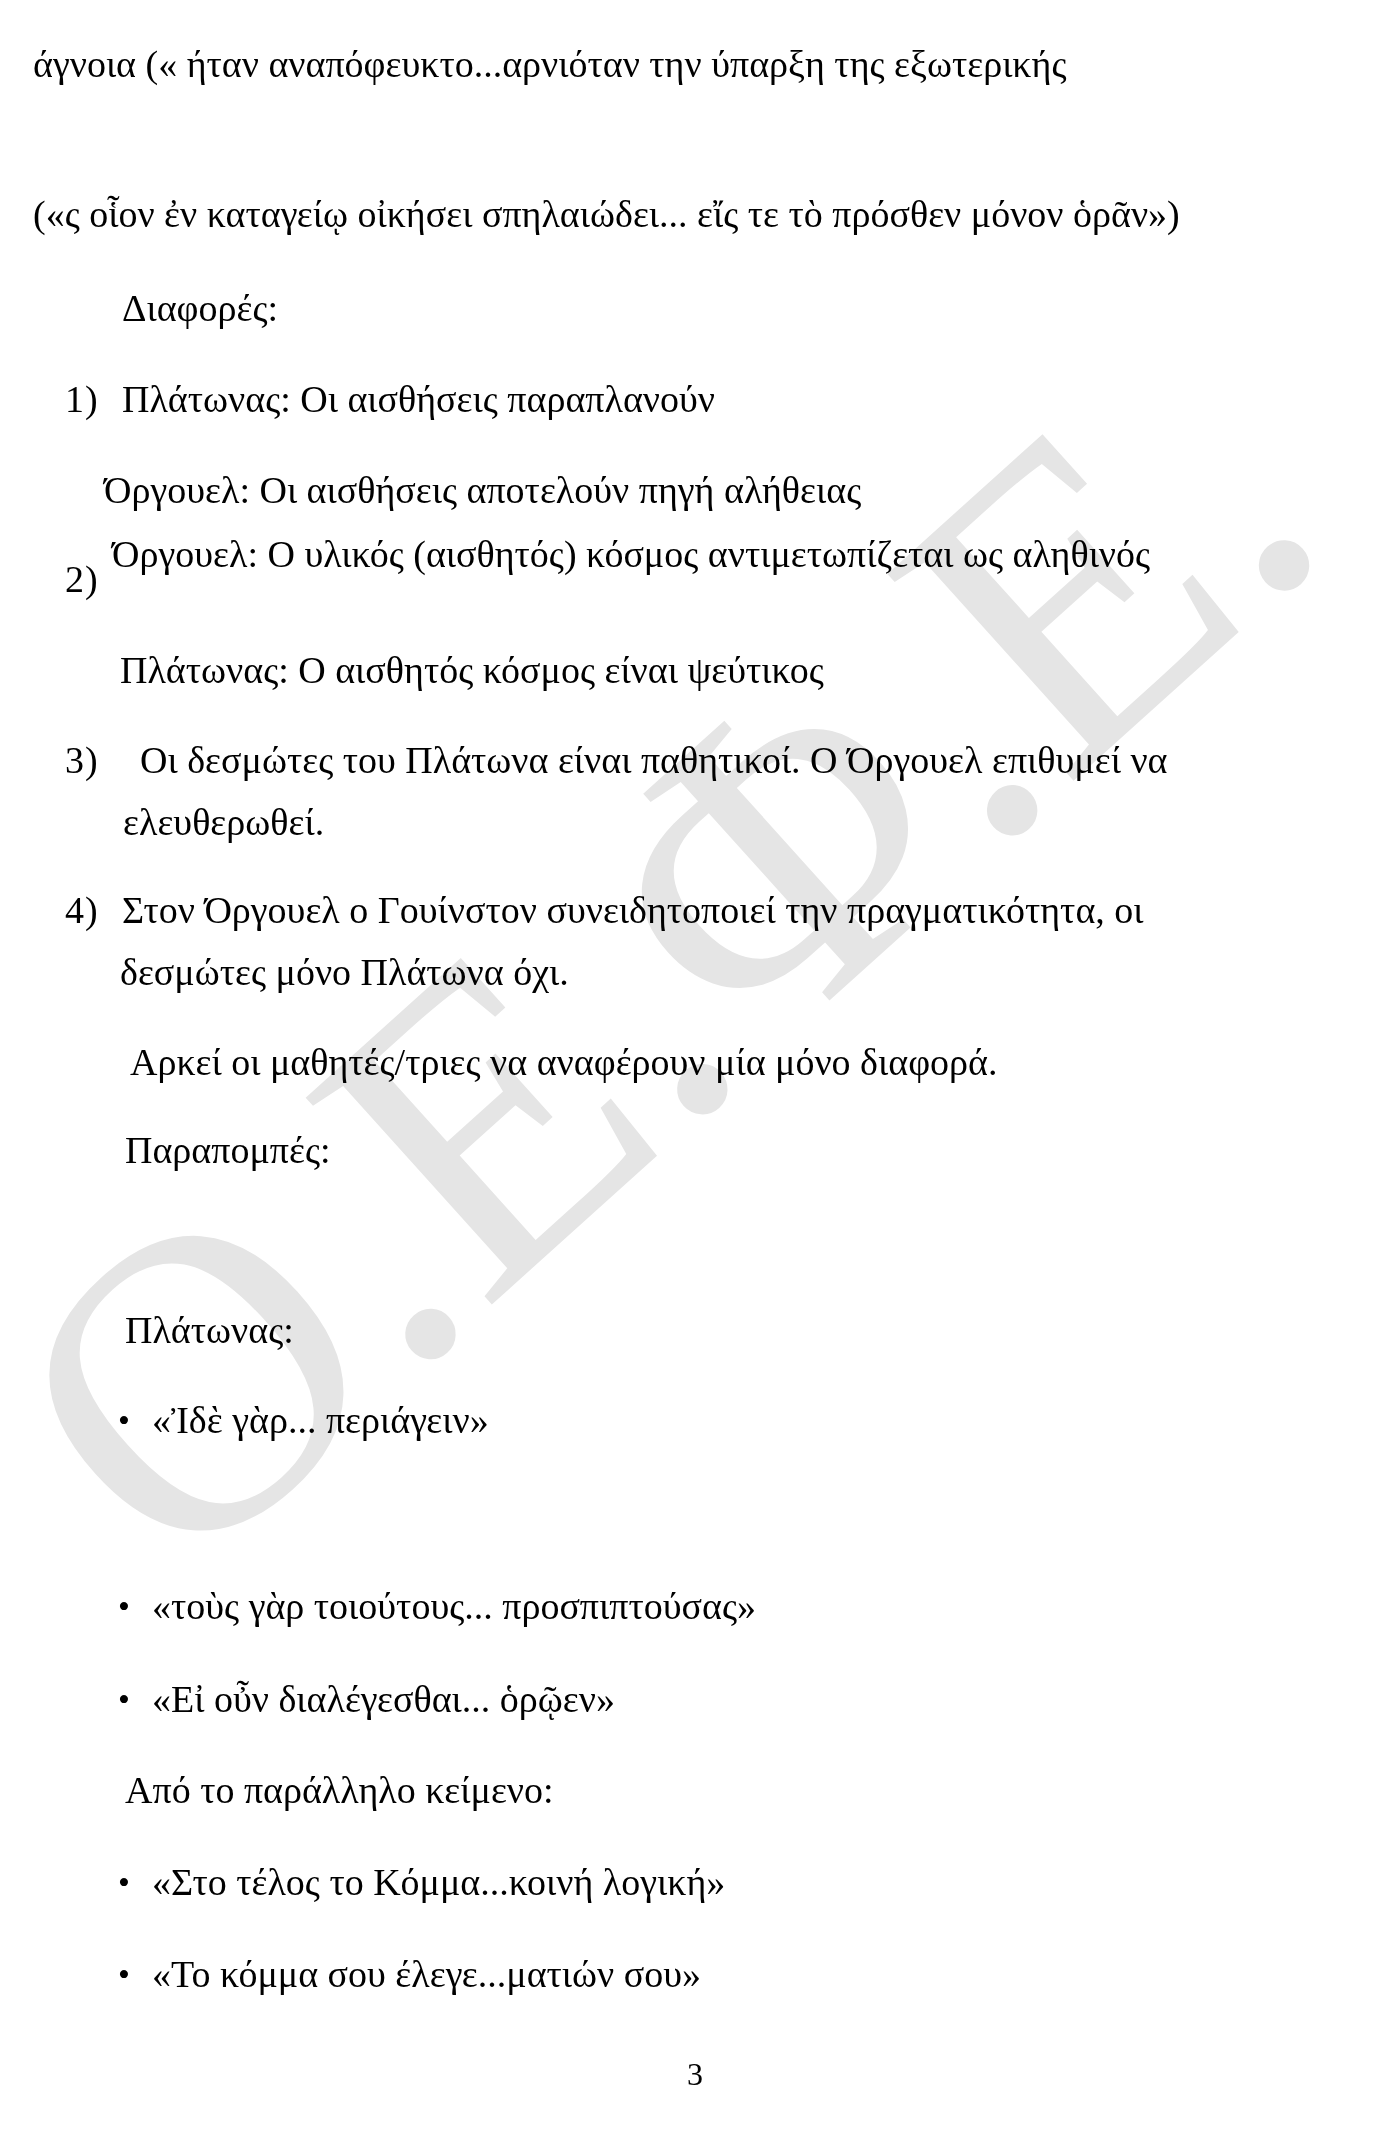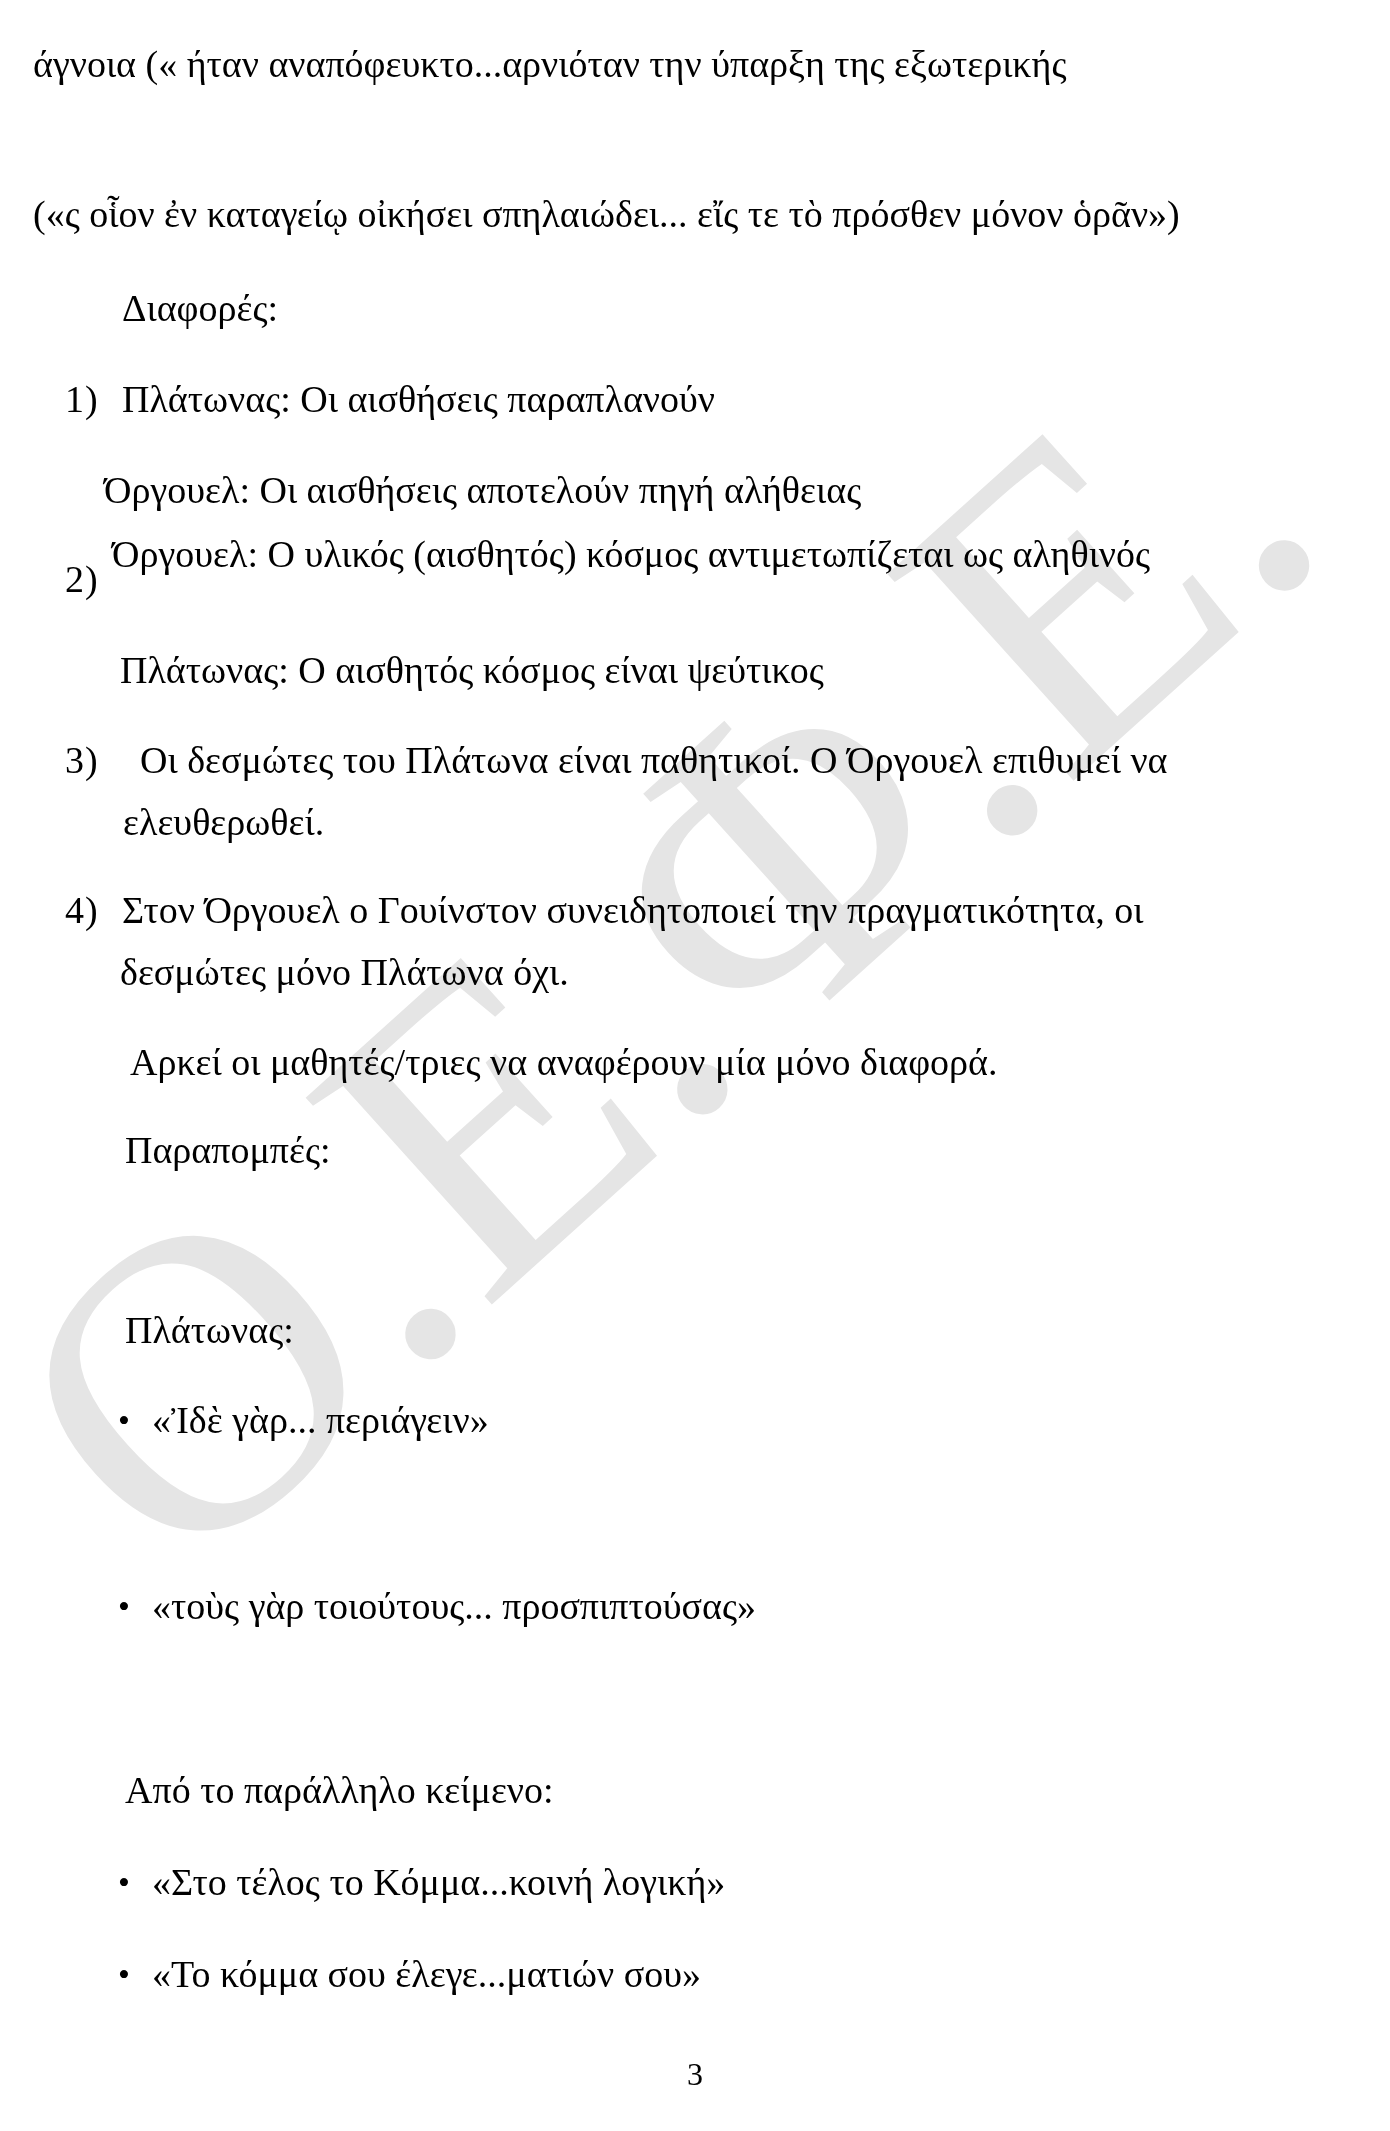--- a/index.html
+++ b/index.html
@@ -111,20 +111,23 @@
 
   <div class="line" id="refs-h">Παραπομπές:</div>
   <div class="line" id="plato-h">Πλάτωνας:</div>
 
   <div class="line bullet-row" id="pq-0">
     <span class="bullet">•</span><span>«Ἰδὲ γὰρ... περιάγειν»</span>
   </div>
   <div class="line bullet-row" id="pq-2">
     <span class="bullet">•</span><span>«τοὺς γὰρ τοιούτους... προσπιπτούσας»</span>
   </div>
+  <div class="line bullet-row" id="pq-3">
+    <span class="bullet">•</span><span>«Εἰ οὖν διαλέγεσθαι... ὁρῷεν»</span>
+  </div>
 
   <div class="line" id="par-h">Από το παράλληλο κείμενο:</div>
 
   <div class="line bullet-row" id="rq-0">
     <span class="bullet">•</span><span>«Στο τέλος το Κόμμα...κοινή λογική»</span>
   </div>
   <div class="line bullet-row" id="rq-1">
     <span class="bullet">•</span><span>«Το κόμμα σου έλεγε...ματιών σου»</span>
   </div>
 

